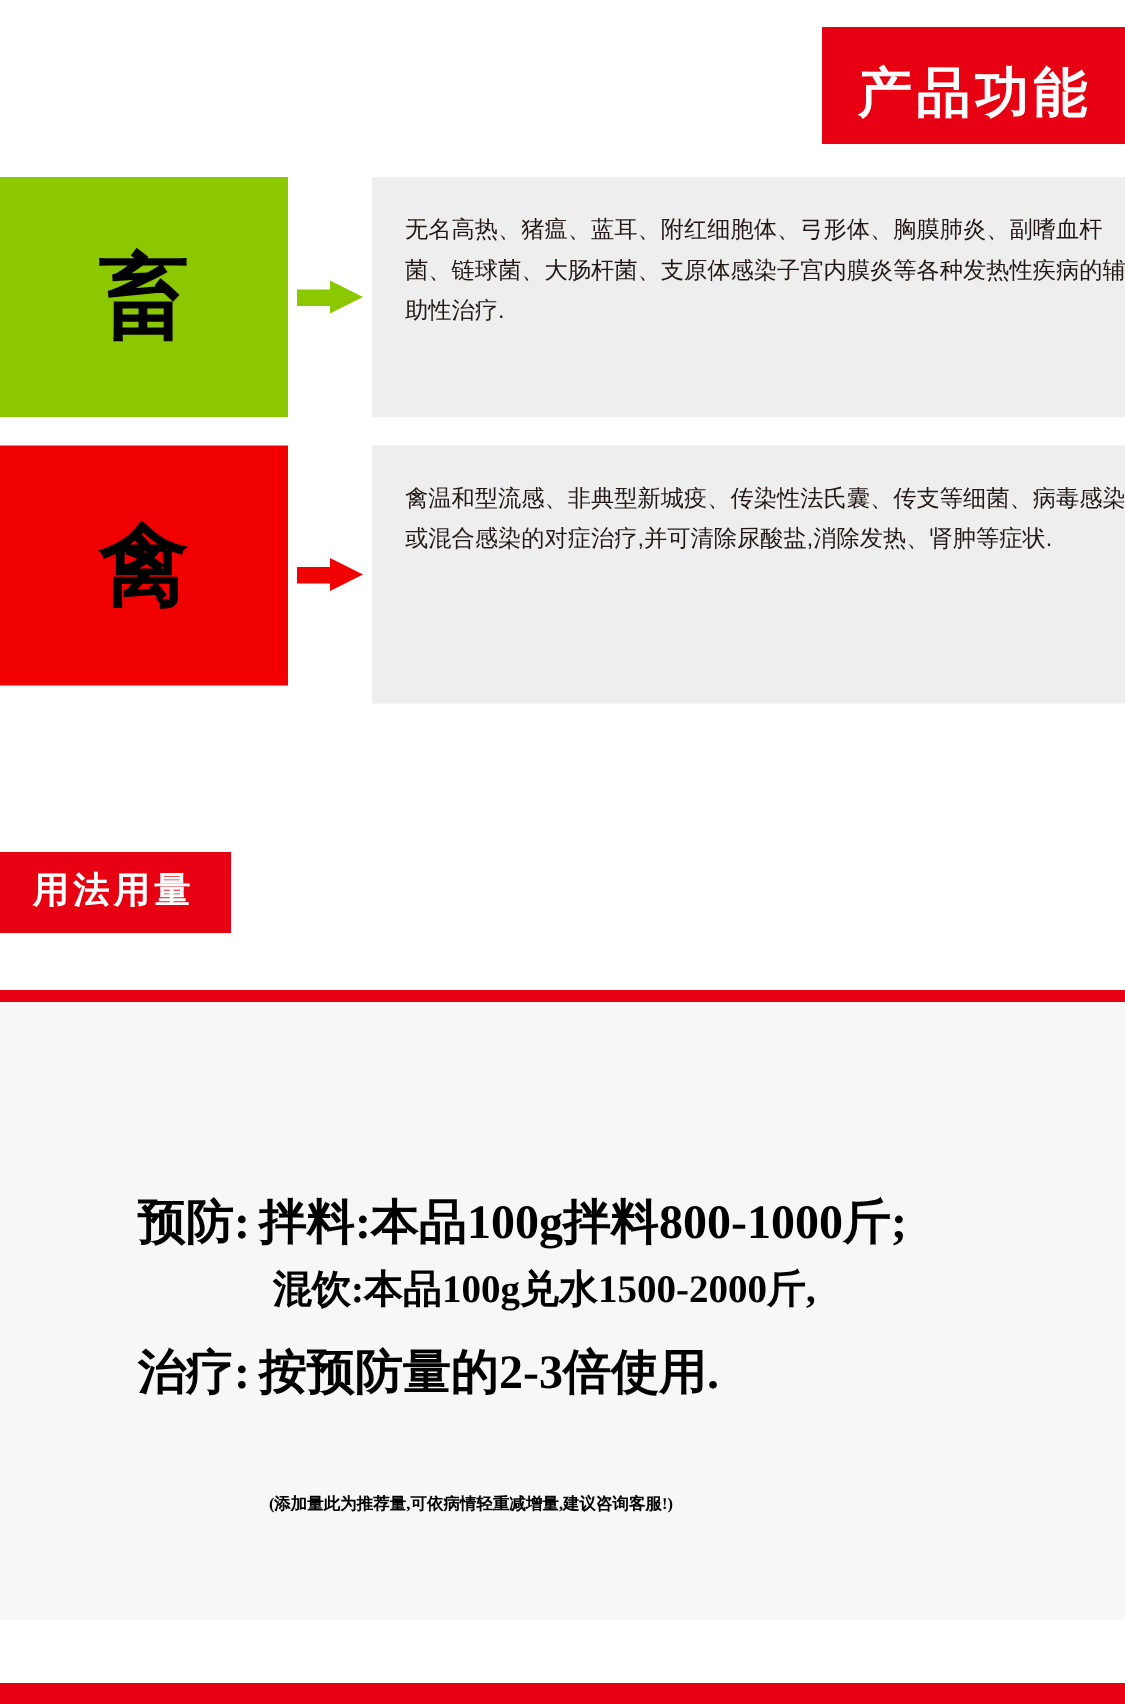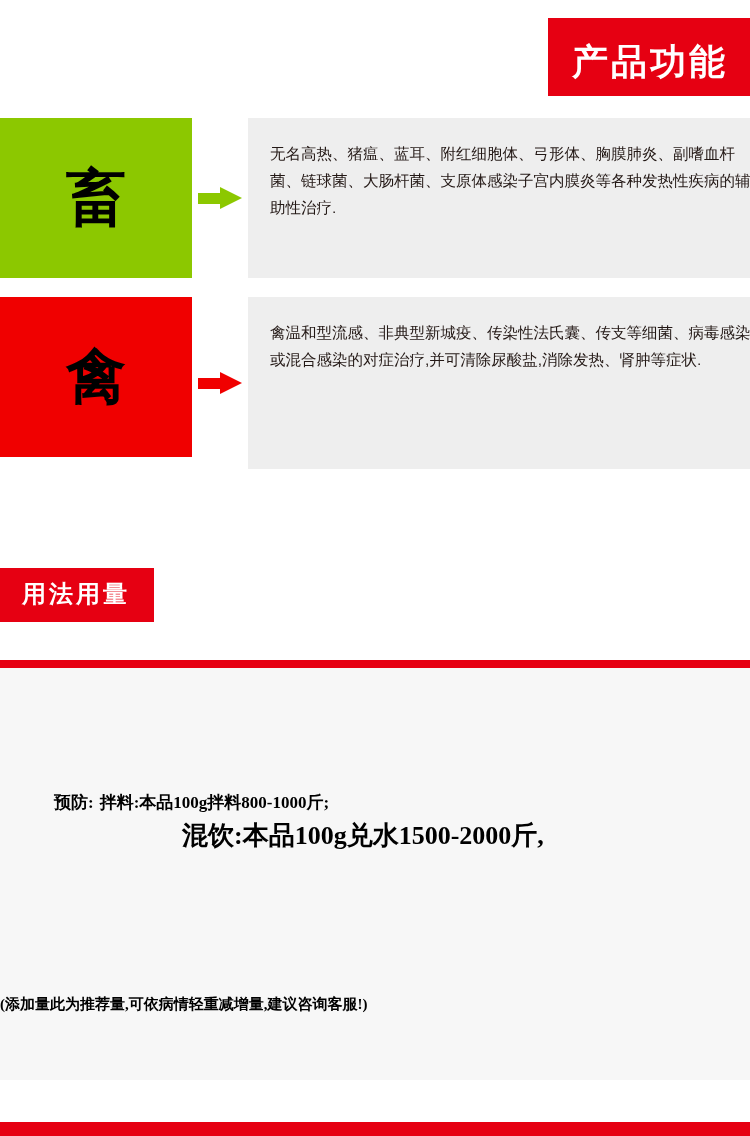--- a/index.html
+++ b/index.html
@@ -132,45 +132,45 @@
   .usage-body {
     position: absolute;
     top: 790px;
     left: 0;
     width: 750px;
     font-family: "Liberation Serif", serif;
     color: #000000;
   }
   .usage-line {
     display: flex;
-    font-size: 17px;
+    font-size: 32px;
     font-weight: bold;
     line-height: 1.55;
-    padding-left: 54px;
+    padding-left: 92px;
   }
   .usage-label {
     white-space: nowrap;
     margin-right: 6px;
   }
   .usage-sub {
     padding-left: 110px;
     font-size: 26px;
     font-weight: bold;
     line-height: 1.55;
     text-indent: 72px;
   }
   .usage-gap { height: 10px; }
 
   .usage-note {
     position: absolute;
     top: 995px;
     left: 0;
     width: 628px;
-    text-align: left;
-    font-size: 15px;
+    text-align: center;
+    font-size: 11px;
     font-weight: bold;
     font-family: "Liberation Serif", serif;
     color: #000000;
   }
 
   .bottom-bar {
     position: absolute;
     left: 0;
     bottom: 0;
     width: 750px;
@@ -213,17 +213,21 @@
 
 <div class="usage-panel"></div>
 
 <div class="usage-body">
   <div class="usage-line">
     <span class="usage-label">预防:</span>
     <span>拌料:本品100g拌料800-1000斤;</span>
   </div>
   <div class="usage-sub">混饮:本品100g兑水1500-2000斤,</div>
   <div class="usage-gap"></div>
+  <div class="usage-line">
+    <span class="usage-label">治疗:</span>
+    <span>按预防量的2-3倍使用.</span>
+  </div>
 </div>
 
 <div class="usage-note">(添加量此为推荐量,可依病情轻重减增量,建议咨询客服!)</div>
 
 <div class="bottom-bar"></div>
 
 </body></html>

